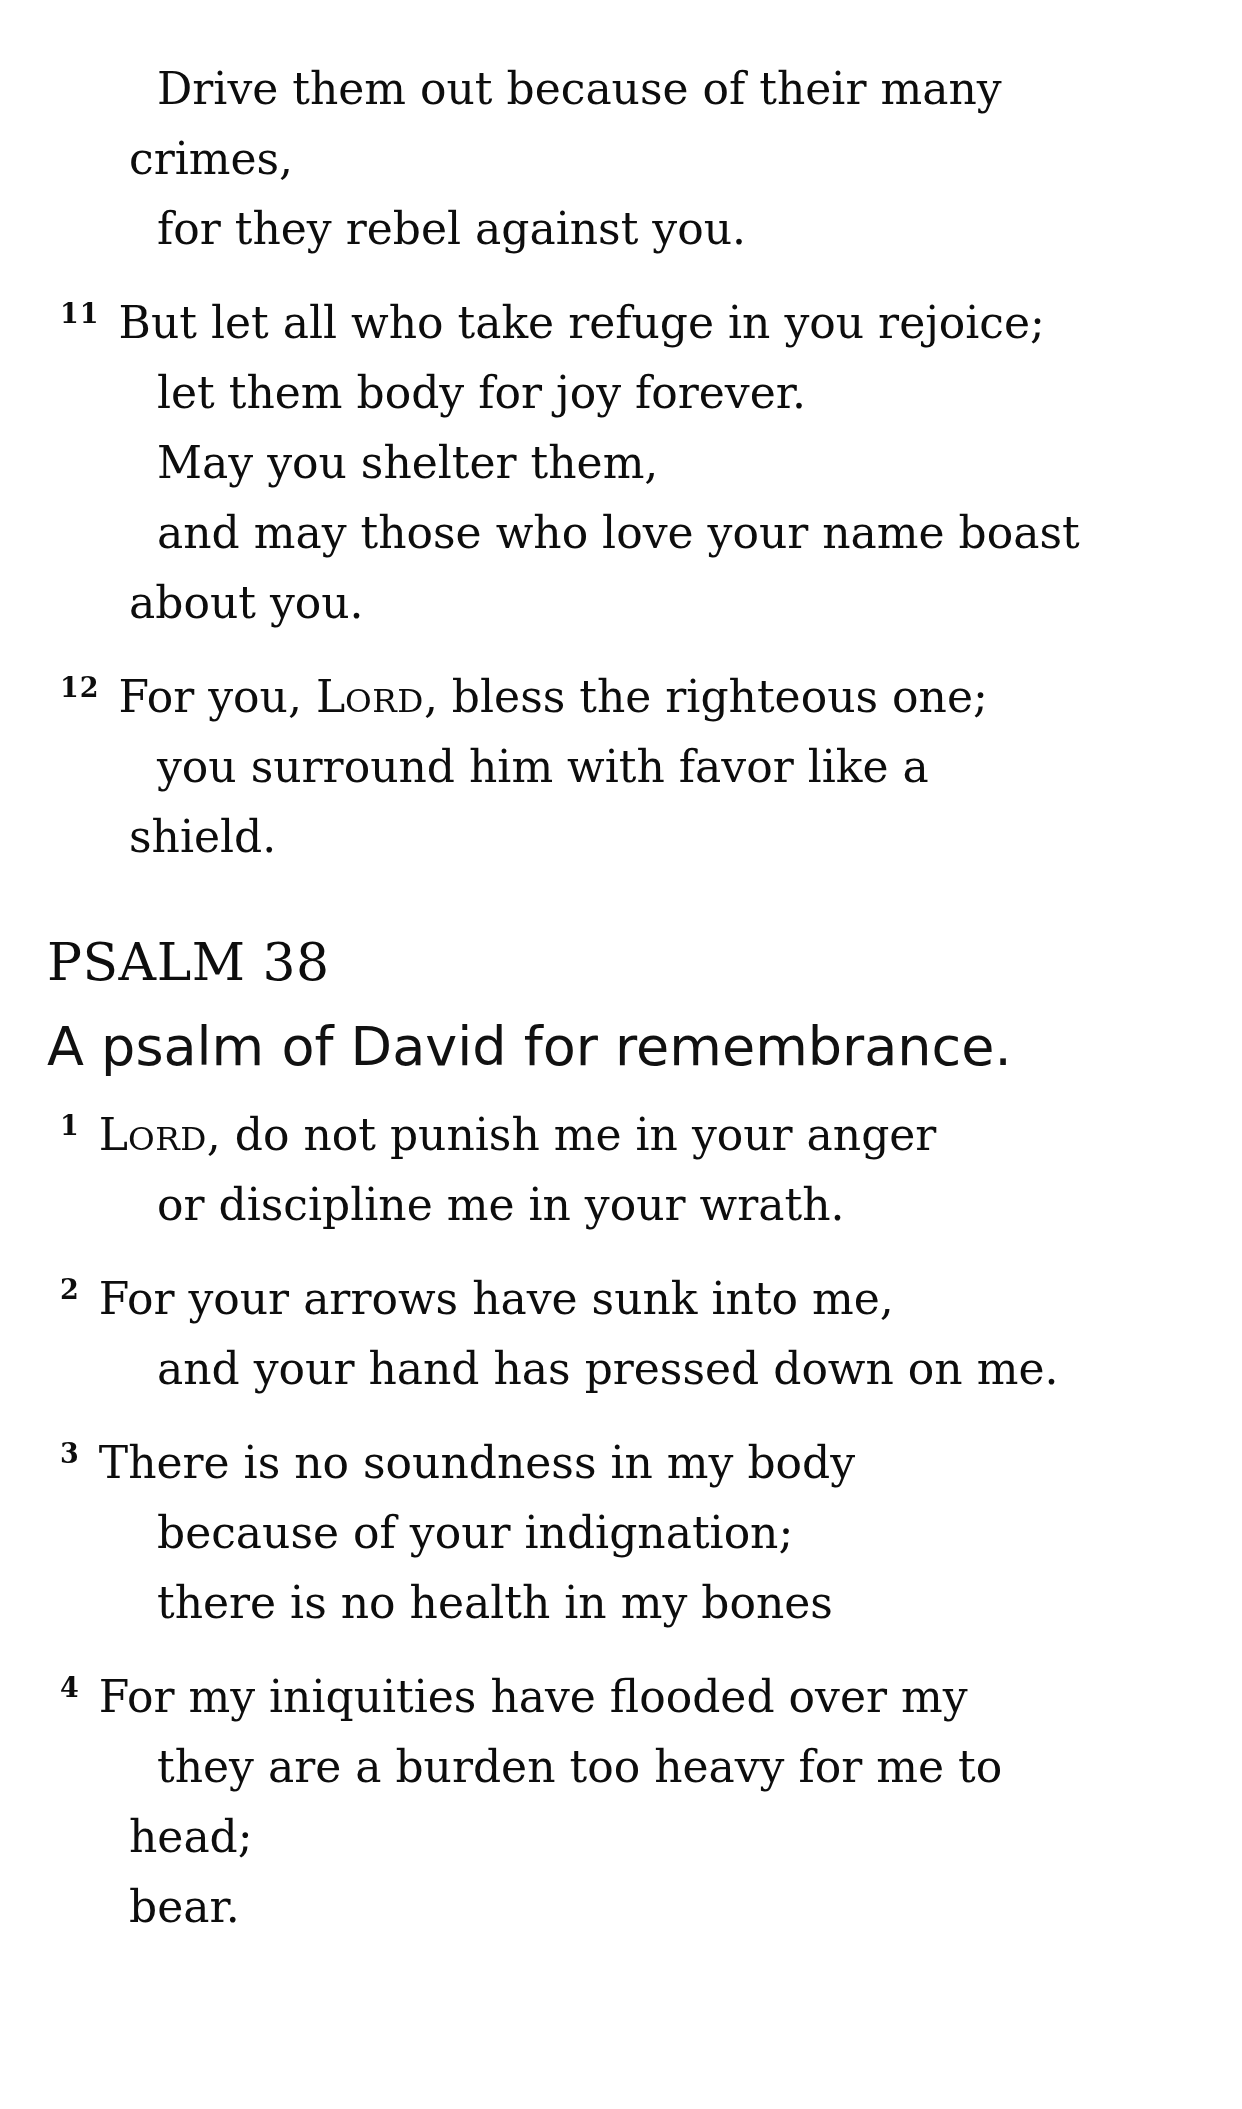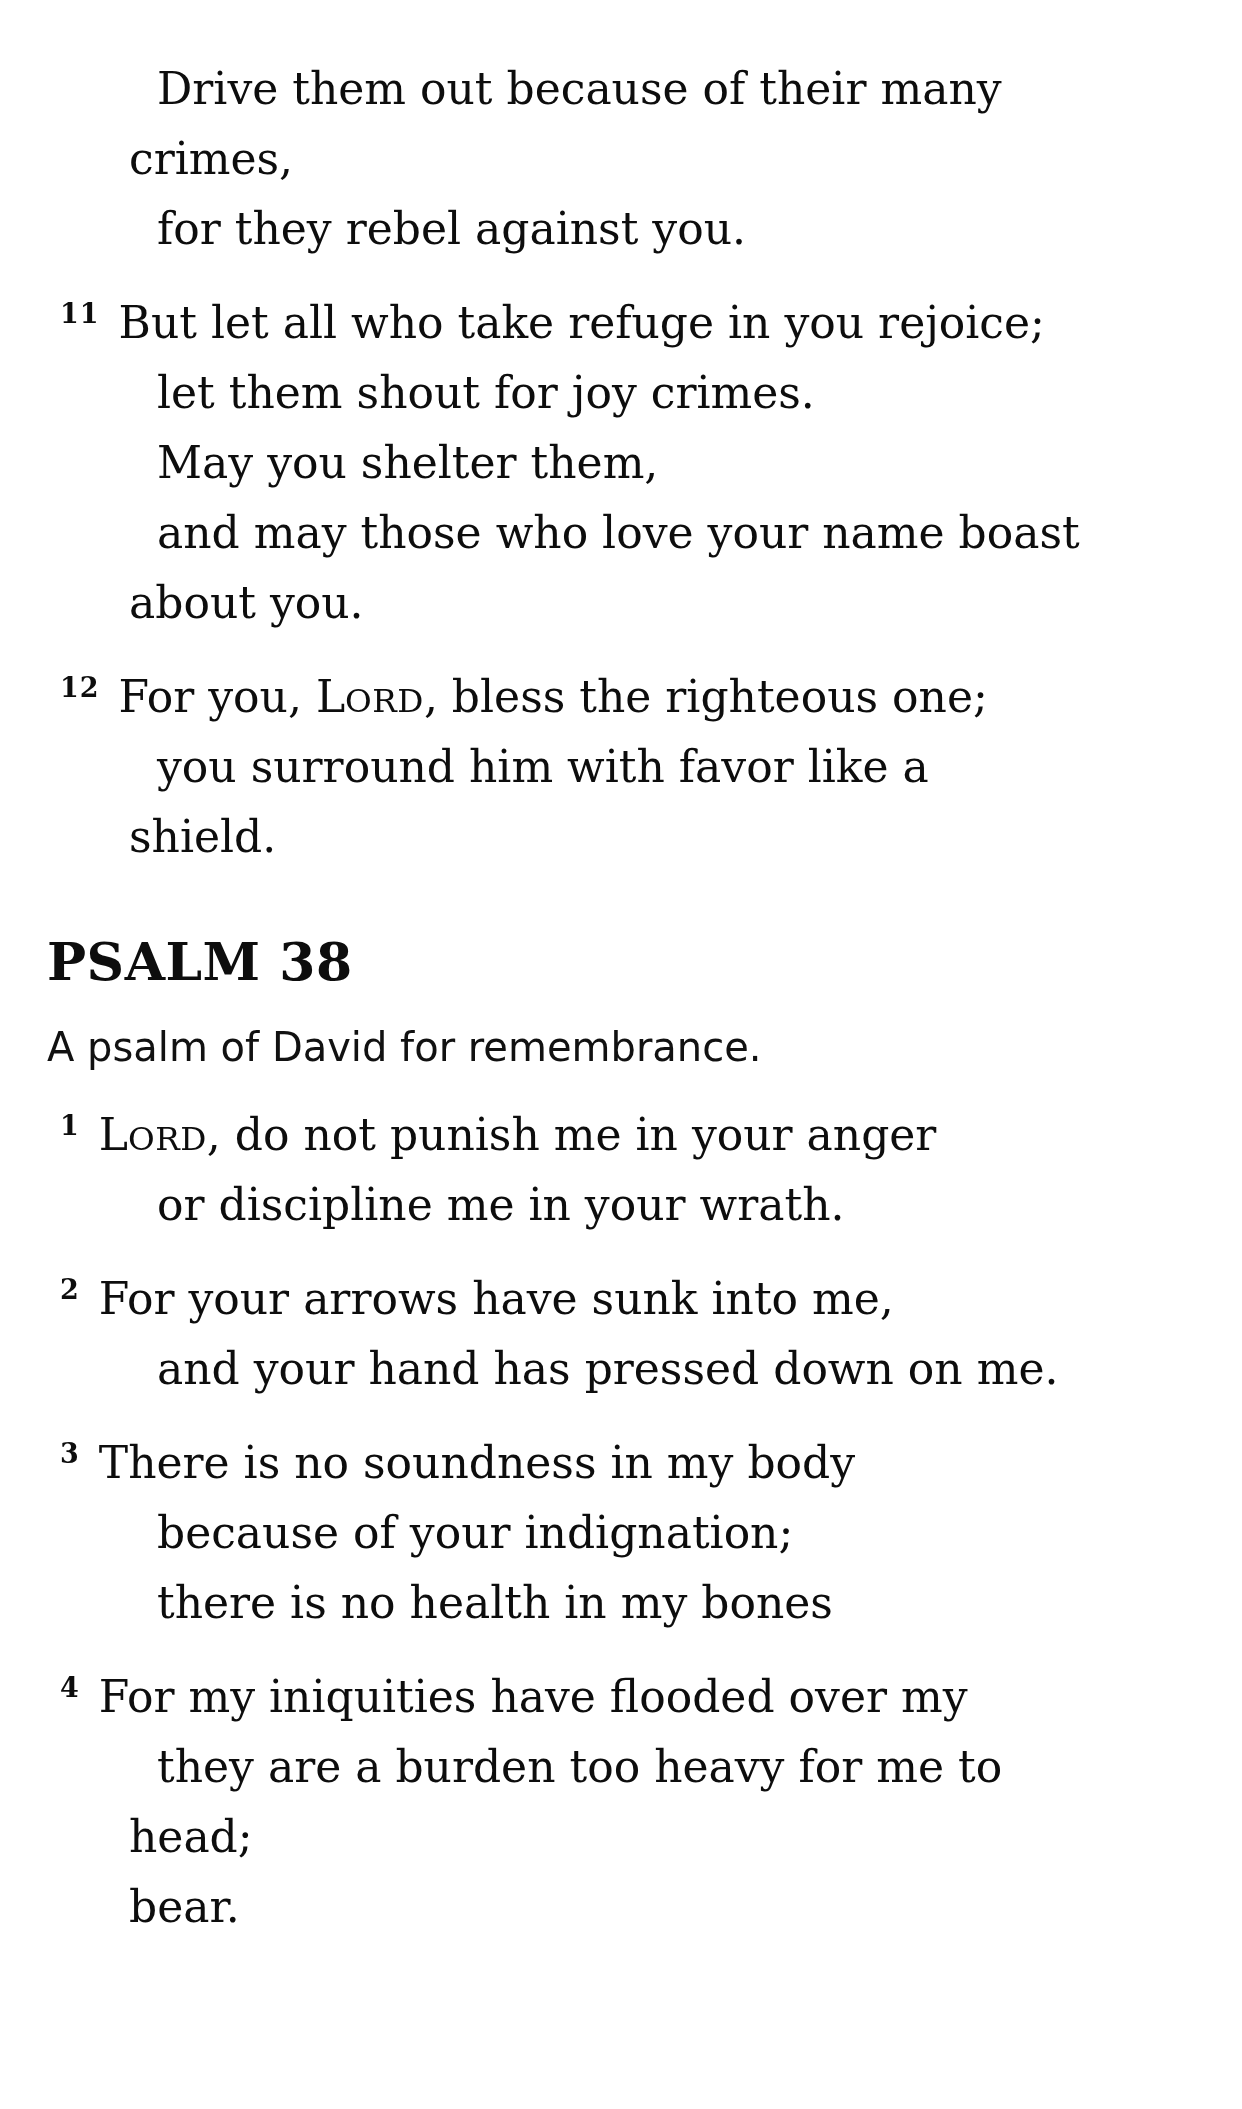--- a/index.html
+++ b/index.html
@@ -35,43 +35,43 @@
     transform: translateY(-15px);
     margin-right: 19px;
     letter-spacing: 1px;
   }
   .lord-sc {
     font-size: 0.74em;
     letter-spacing: 0.5px;
   }
   .section-heading {
     font-size: 52px;
-    font-weight: bold;
+    font-weight: normal;
     line-height: 64px;
     margin: 58px 0 0 47px;
     letter-spacing: 0.5px;
   }
   .superscription {
     font-family: "DejaVu Sans", "Liberation Sans", sans-serif;
-    font-size: 40px;
+    font-size: 54px;
     line-height: 58px;
     margin: 24px 16px 24px 47px;
     color: #111111;
   }
 </style>
 </head>
 <body>
 
 <div id="page">
     <div class="poem">
       <div class="line l-start"><span class="vnum" hidden=""></span><span>Drive them out because of their many</span></div>
       <div class="line l-wrap"><span class="vnum" hidden=""></span><span>crimes,</span></div>
       <div class="line l-start"><span class="vnum" hidden=""></span><span>for they rebel against you.</span></div>
       <div class="line l-verse"><span class="vnum">11</span><span>But let all who take refuge in you rejoice;</span></div>
-      <div class="line l-start"><span class="vnum" hidden=""></span><span>let them shout for joy crimes.</span></div>
+      <div class="line l-start"><span class="vnum" hidden=""></span><span>let them body for joy forever.</span></div>
       <div class="line l-start"><span class="vnum" hidden=""></span><span>May you shelter them,</span></div>
       <div class="line l-start"><span class="vnum" hidden=""></span><span>and may those who love your name boast</span></div>
       <div class="line l-wrap"><span class="vnum" hidden=""></span><span>about you.</span></div>
       <div class="line l-verse"><span class="vnum">12</span><span>For you, </span><span class="lord"><span class="lord-initial">L</span><span class="lord-sc">ORD</span></span><span>, bless the righteous one;</span></div>
       <div class="line l-start"><span class="vnum" hidden=""></span><span>you surround him with favor like a</span></div>
       <div class="line l-wrap"><span class="vnum" hidden=""></span><span>shield.</span></div>
     </div>
     <h2 class="section-heading">PSALM 38</h2>
     <div class="superscription">A psalm of David for remembrance.</div>
     <div class="poem">

